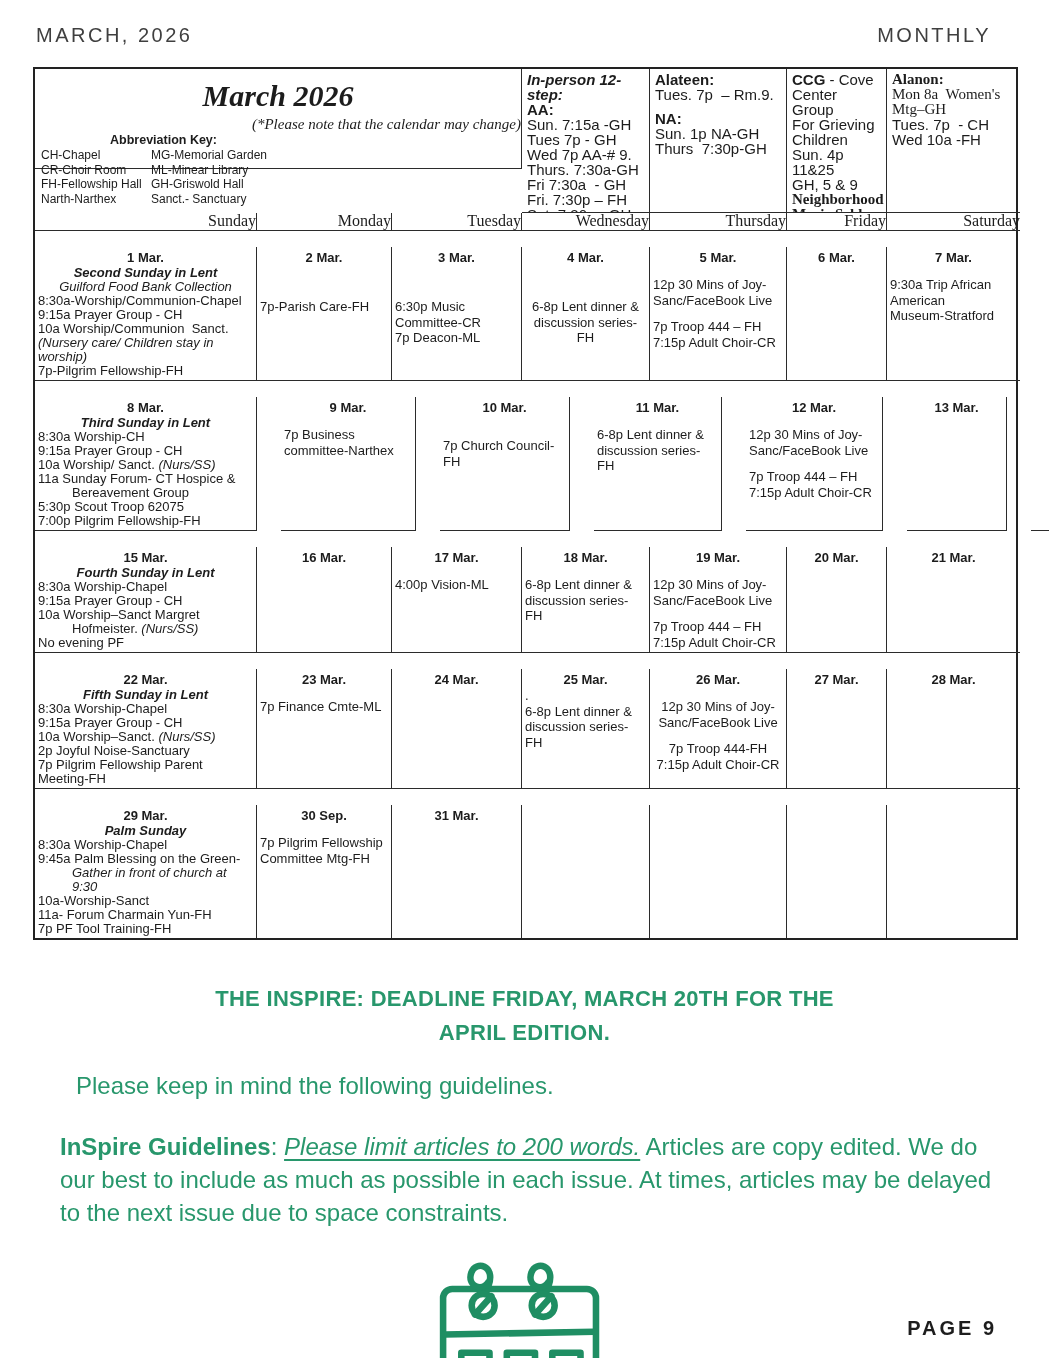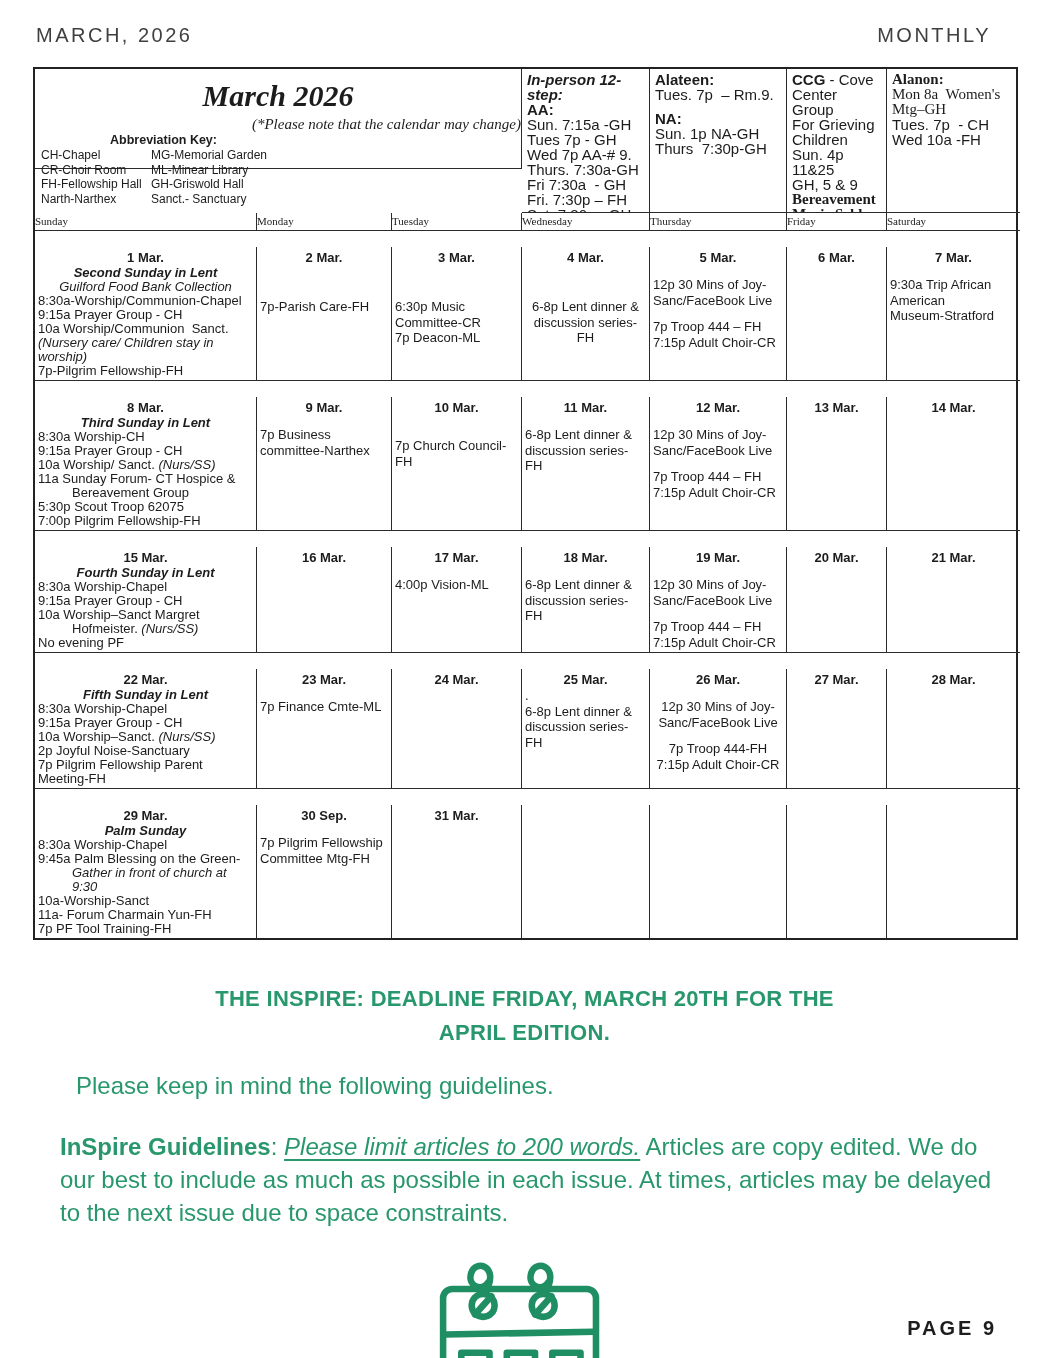--- a/index.html
+++ b/index.html
@@ -23,28 +23,28 @@
   .cal-sub{font-family:"Liberation Serif",serif;font-style:italic;font-size:15px;
            text-align:right;margin-top:3px;}
   .abbrev{margin-top:auto;padding:0 0 3px 6px;width:265px;}
   .ak-head{font-weight:bold;font-size:12.5px;text-align:center;width:245px;margin-bottom:1px;}
   .ak-grid{display:grid;grid-template-columns:110px 140px;font-size:12px;line-height:14.5px;}
   .hcell{padding:3px 5px 0 5px;font-size:15px;line-height:15px;height:144px;overflow:hidden;}
   .hcell .ln{min-height:15px;line-height:15px;}
   .hcell .blank{height:9px;min-height:9px;}
 
   .cols{display:grid;grid-template-columns:222px 135px 130px 128px 137px 100px 133px;}
-  .dcell{font-family:"Liberation Serif",serif;font-size:11px;text-align:left;
+  .dcell{font-family:"Liberation Serif",serif;font-size:16px;text-align:right;
          border-right:1px solid var(--bd);border-bottom:1px solid var(--bd);
          height:18px;line-height:16px;}
   .dcell:last-child{border-right:0;}
   .week .cell{border-right:1px solid var(--bd);border-bottom:1px solid var(--bd);
               padding:2px 3px;font-size:13px;overflow:hidden;margin-top:16px;}
   .week .cell:last-child{border-right:0;}
-  .w0{min-height:129px;}.w1{min-height:131px;}.w2{min-height:104px;}
+  .w0{min-height:129px;}.w1{min-height:131px;gap:24px;}.w2{min-height:104px;}
   .w3{min-height:116px;}.w4{min-height:120px;}
   .w4 .cell{border-bottom:0;}
   .date{font-weight:bold;text-align:center;font-size:13px;line-height:17px;}
   .ln{line-height:15.5px;min-height:15.5px;white-space:pre-wrap;}
   .blank{height:11px;min-height:11px;}
   .sun{font-size:12.5px;}
   .sun .ln{line-height:14px;min-height:14px;}
   .s-b{font-weight:bold;}.s-i{font-style:italic;}.s-c{text-align:center;}
   .s-ind{padding-left:34px;}.s-sf{font-family:"Liberation Serif",serif;}
 
@@ -107,21 +107,21 @@
           <div class="ln">Sun. 1p NA-GH</div>
           <div class="ln">Thurs  7:30p-GH</div>
         </div>
         <div class="hcell">
           <div class="ln"><b>CCG</b> - Cove</div>
           <div class="ln">Center Group</div>
           <div class="ln">For Grieving</div>
           <div class="ln">Children</div>
           <div class="ln">Sun. 4p 11&amp;25</div>
           <div class="ln">GH, 5 &amp; 9</div>
-          <div class="ln s-b s-sf">Bereavement</div>
+          <div class="ln s-b s-sf">Neighborhood</div>
           <div class="ln s-b s-sf">Music Schl:</div>
           <div class="ln s-sf">M-F 3-8p Rooms</div>
           <div class="ln s-sf">2,4,5,8</div>
         </div>
         <div class="hcell">
           <div class="ln s-b s-sf">Alanon:</div>
           <div class="ln s-sf">Mon 8a  Women's</div>
           <div class="ln s-sf">Mtg–GH</div>
           <div class="ln">Tues. 7p  - CH</div>
           <div class="ln">Wed 10a -FH</div>

